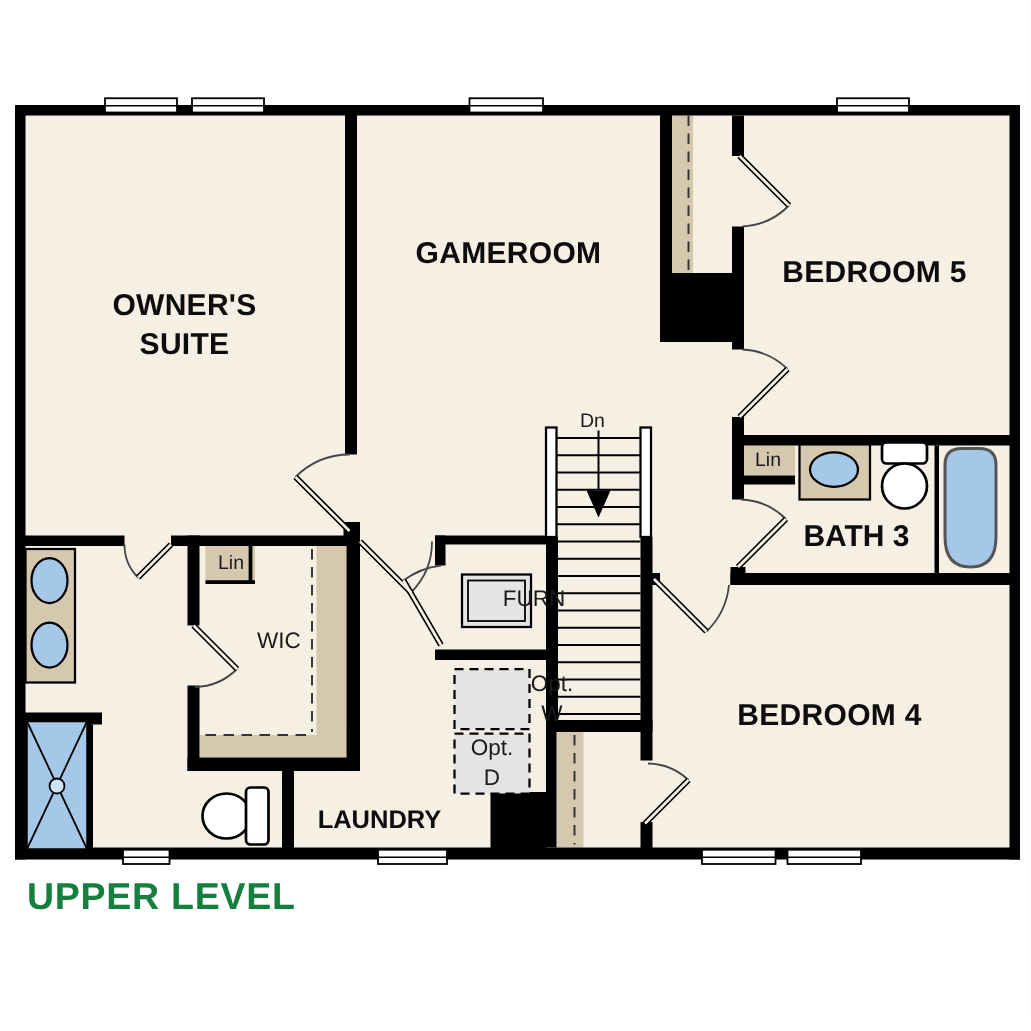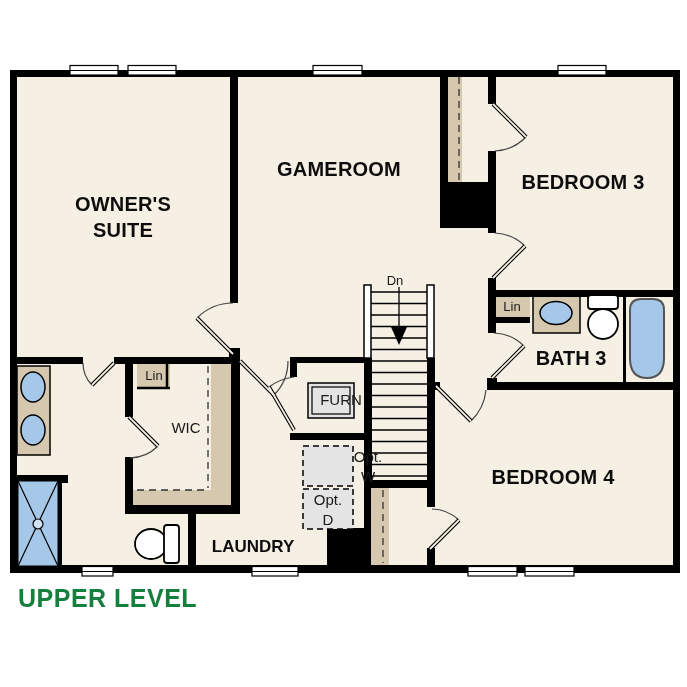--- a/index.html
+++ b/index.html
@@ -199,26 +199,26 @@
   </g>
   <g>
     <rect x="303" y="446" width="50" height="40" fill="#e4e4e4" stroke="#000" stroke-width="1.5" stroke-dasharray="6,4"></rect>
     <rect x="303" y="489" width="50" height="40" fill="#e4e4e4" stroke="#000" stroke-width="1.5" stroke-dasharray="6,4"></rect>
   </g>
 </svg>
 
 <div class="labels">
   <div class="lbl room" style="left:123px;top:217px;width:130px;">OWNER'S SUITE</div>
   <div class="lbl room" style="left:339px;top:169px;width:228px;">GAMEROOM</div>
-  <div class="lbl room" style="left:583px;top:182px;width:180px;">BEDROOM 3</div>
+  <div class="lbl room" style="left:583px;top:182px;width:180px;">BEDROOM 5</div>
   <div class="lbl room-sm" style="left:571px;top:358px;width:100px;">BATH 3</div>
   <div class="lbl room" style="left:553px;top:477px;width:180px;">BEDROOM 4</div>
   <div class="lbl note" style="left:186px;top:428px;">WIC</div>
   <div class="lbl room-md" style="left:253px;top:547px;width:120px;">LAUNDRY</div>
-  <div class="lbl note" style="left:329px;top:400px;padding-left:24px;">FURN</div>
+  <div class="lbl note" style="left:344px;top:400px;padding-left:24px;">FURN</div>
   <div class="lbl note-sm" style="left:154px;top:376px;">Lin</div>
   <div class="lbl note-sm" style="left:512px;top:307px;">Lin</div>
   <div class="lbl note" style="left:328px;top:466px;width:36px;margin-left:40px;">Opt. W</div>
   <div class="lbl note" style="left:328px;top:509px;width:36px;">Opt. D</div>
   <div class="lbl note-sm" style="left:395px;top:281px;">Dn</div>
   <div class="title">UPPER LEVEL</div>
 </div>
 
 </div>
 

